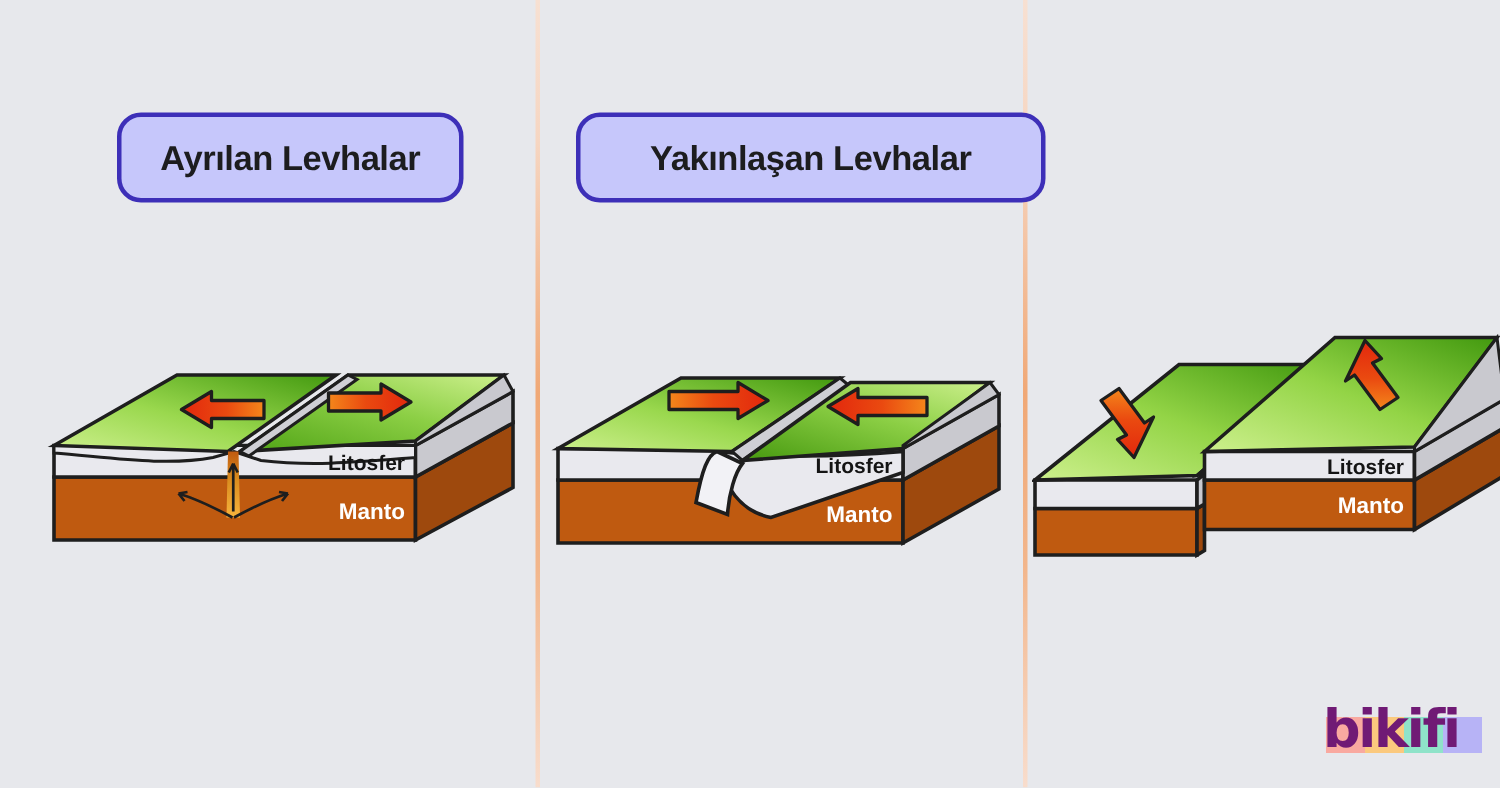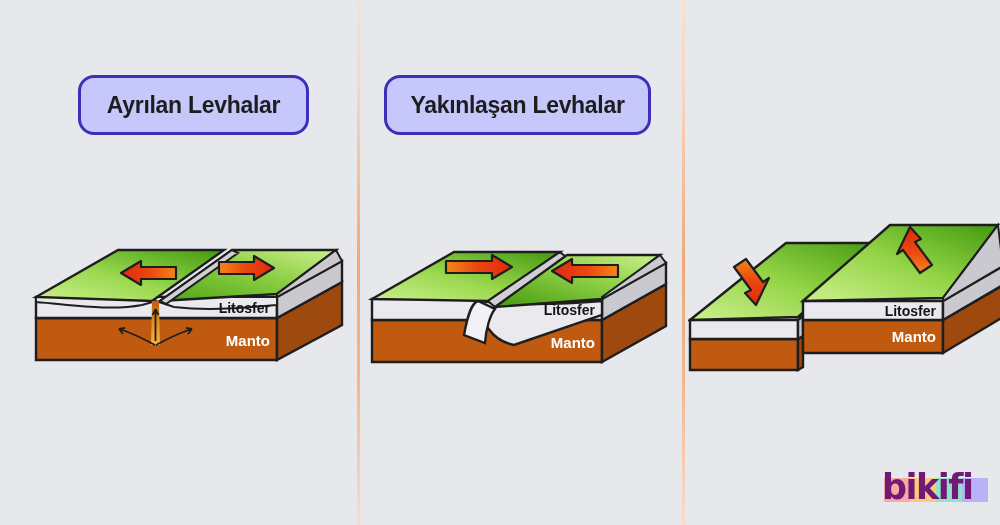--- a/index.html
+++ b/index.html
@@ -52,21 +52,21 @@
     line-height: 27px;
     letter-spacing: -0.3px;
     text-align: center;
     display: flex;
     align-items: center;
     justify-content: center;
     padding: 0 16px;
     white-space: pre-line;
   }
   #pill-1 { left: 62px;  top: 75px; width: 231px; height: 60px; }
-  #pill-2 { left: 368px; top: 75px; width: 267px; height: 60px; }
+  #pill-2 { left: 368px; top: 75px; width: 313px; height: 60px; }
   #pill-3 { left: 712px; top: 75px; width: 232px; height: 60px; }
 
   
   .diagram {
     position: absolute;
     top: 205px;
   }
   #diagram-1 { left: 8px;   width: 330px; height: 180px; }
   #diagram-2 { left: 348px; width: 320px; height: 180px; }
   #diagram-3 { left: 672px; width: 325px; height: 180px; }

